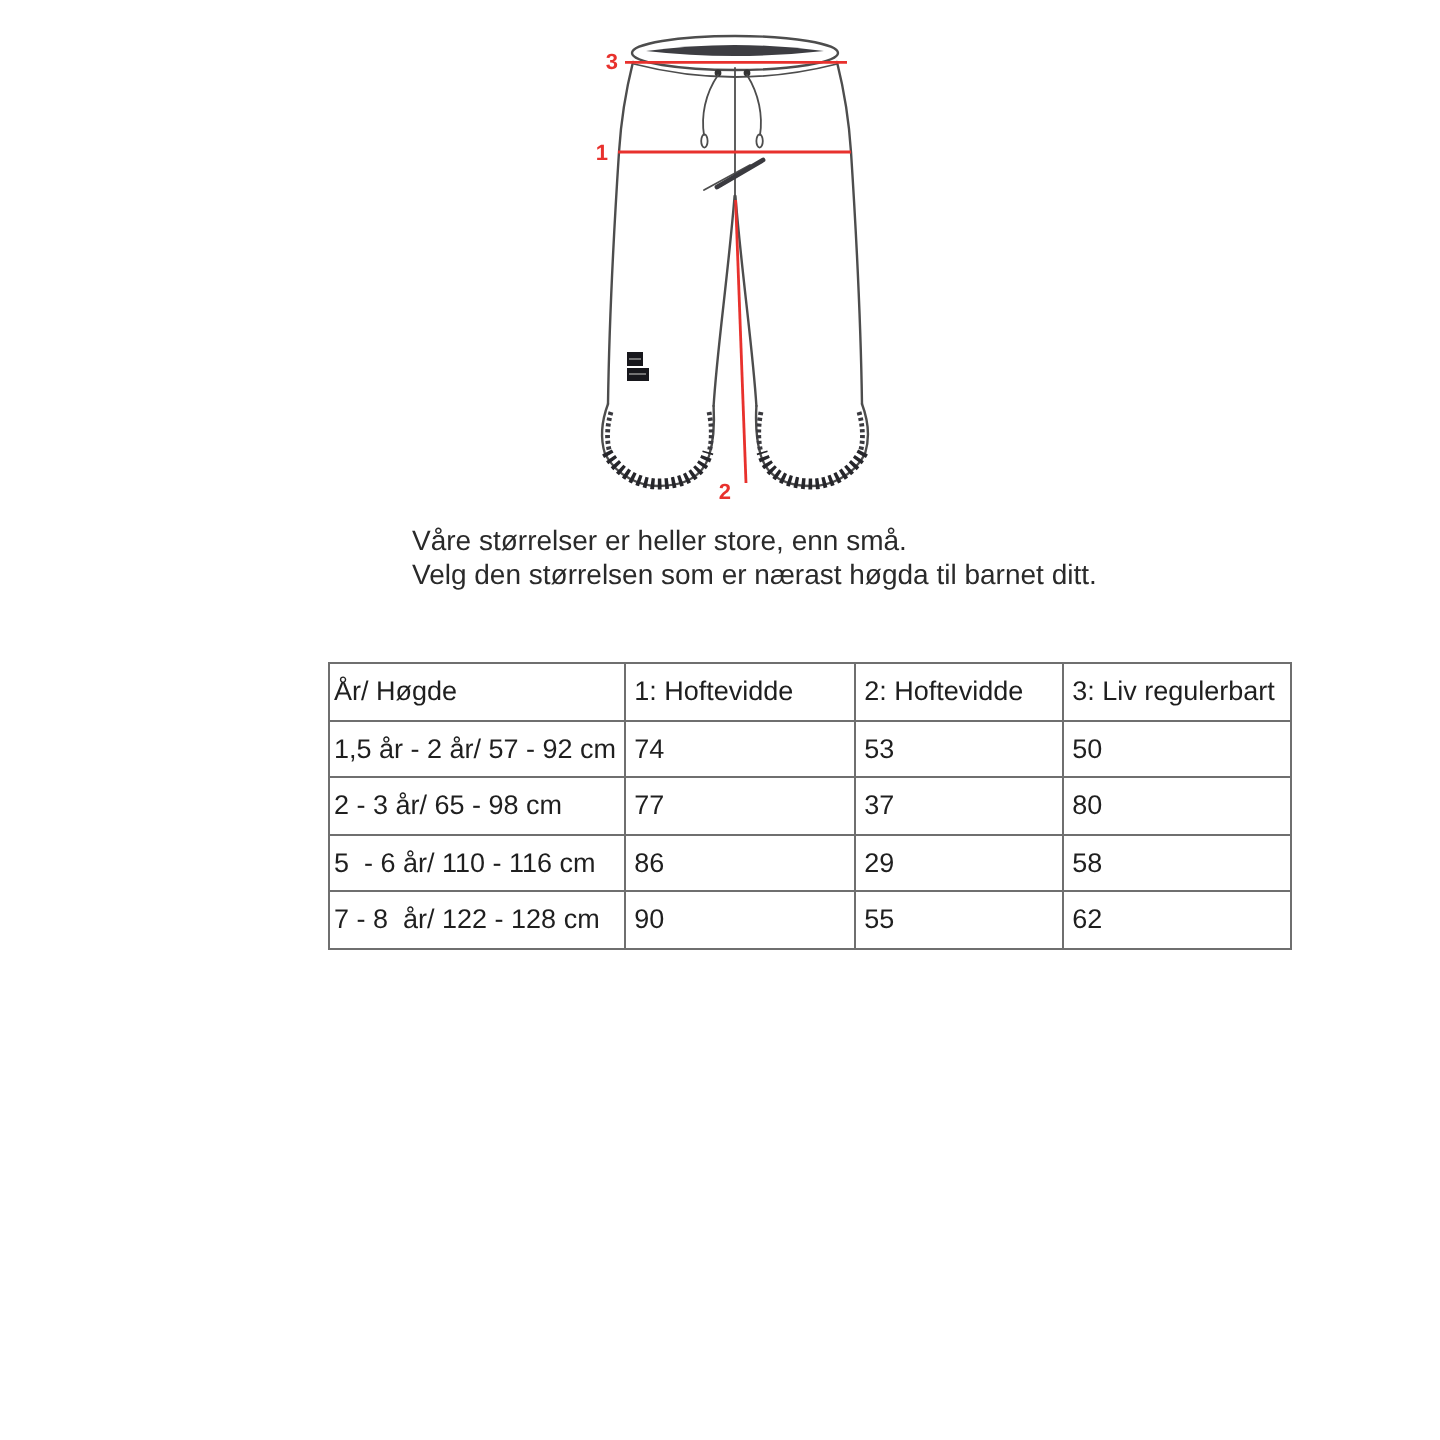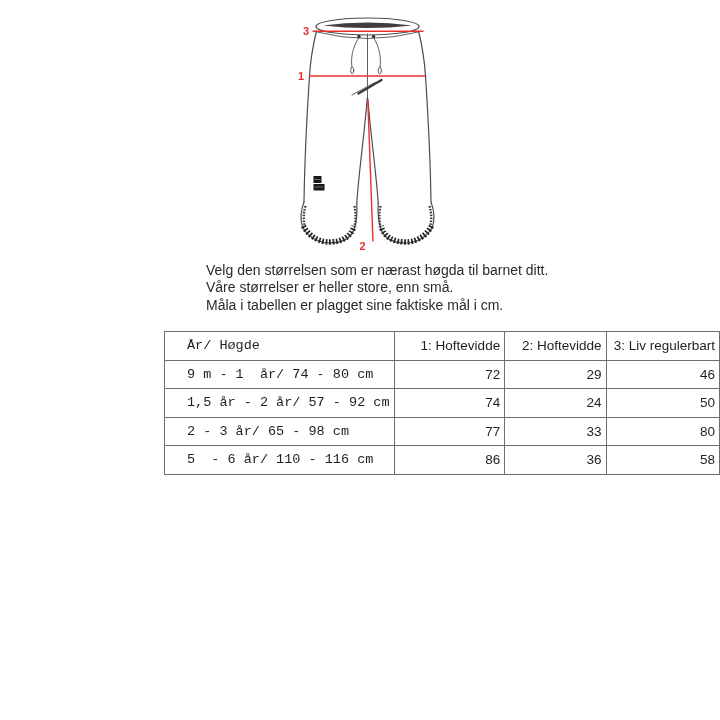--- a/index.html
+++ b/index.html
@@ -43,28 +43,27 @@
     border-collapse: collapse;
     table-layout: fixed;
     font-size: 13.5px;
     color: #1f1f1f;
   }
   .size-table th, .size-table td {
     border: 1px solid #6f6f6f;
     height: 27.5px;
     font-weight: normal;
     vertical-align: middle;
-    text-align: right;
+    text-align: left;
     white-space: pre;
     padding: 0 4px;
   }
   .size-table th.col-label, .size-table td.col-label {
     text-align: left;
-    padding-left: 22px;
-    font-family: Liberation Mono, monospace;
+    padding-left: 2px;
   }
   .w1 { width: 131px; } .w2 { width: 106px; } .w3 { width: 95px; } .w4 { width: 105px; }
 </style>
 </head>
 <body>
 
 <div class="canvas">
 
   <svg class="diagram-svg" viewBox="0 0 720 260">
 
@@ -119,55 +118,54 @@
       <line class="redline" x1="309" y1="76" x2="425.5" y2="76"></line>
       <line class="redline" x1="367.8" y1="100" x2="373" y2="241.5"></line>
     </g>
 
     <text class="marker-label" x="309" y="34.5" text-anchor="end">3</text>
     <text class="marker-label" x="304" y="80" text-anchor="end">1</text>
     <text class="marker-label" x="365.5" y="249.5" text-anchor="end">2</text>
   </svg>
 
   <div class="intro">
+    <p>Våre størrelser er heller store, enn små.</p>
     <p>Velg den størrelsen som er nærast høgda til barnet ditt.</p>
-    <p>Våre størrelser er heller store, enn små.</p>
-    <p>Måla i tabellen er plagget sine faktiske mål i cm.</p>
   </div>
 
   <table class="size-table">
     <thead>
       <tr>
         <th class="col-label w1">År/ Høgde</th>
         <th class="w2">1: Hoftevidde</th>
         <th class="w3">2: Hoftevidde</th>
         <th class="w4">3: Liv regulerbart</th>
       </tr>
     </thead>
     <tbody>
       <tr>
-        <td class="col-label">9 m - 1  år/ 74 - 80 cm</td>
-        <td>72</td>
-        <td>29</td>
-        <td>46</td>
-      </tr>
-      <tr>
         <td class="col-label">1,5 år - 2 år/ 57 - 92 cm</td>
         <td>74</td>
-        <td>24</td>
+        <td>53</td>
         <td>50</td>
       </tr>
       <tr>
         <td class="col-label">2 - 3 år/ 65 - 98 cm</td>
         <td>77</td>
-        <td>33</td>
+        <td>37</td>
         <td>80</td>
       </tr>
       <tr>
         <td class="col-label">5  - 6 år/ 110 - 116 cm</td>
         <td>86</td>
-        <td>36</td>
+        <td>29</td>
         <td>58</td>
+      </tr>
+      <tr>
+        <td class="col-label">7 - 8  år/ 122 - 128 cm</td>
+        <td>90</td>
+        <td>55</td>
+        <td>62</td>
       </tr>
     </tbody>
   </table>
 
 </div>
 
 </body></html>

